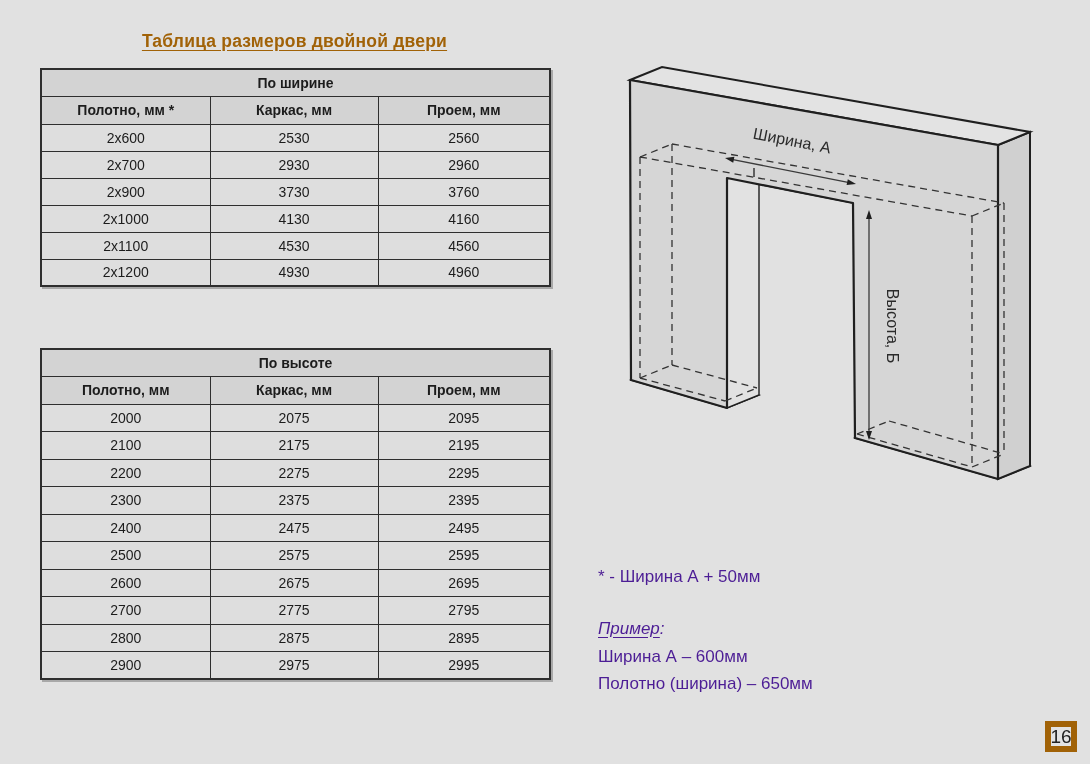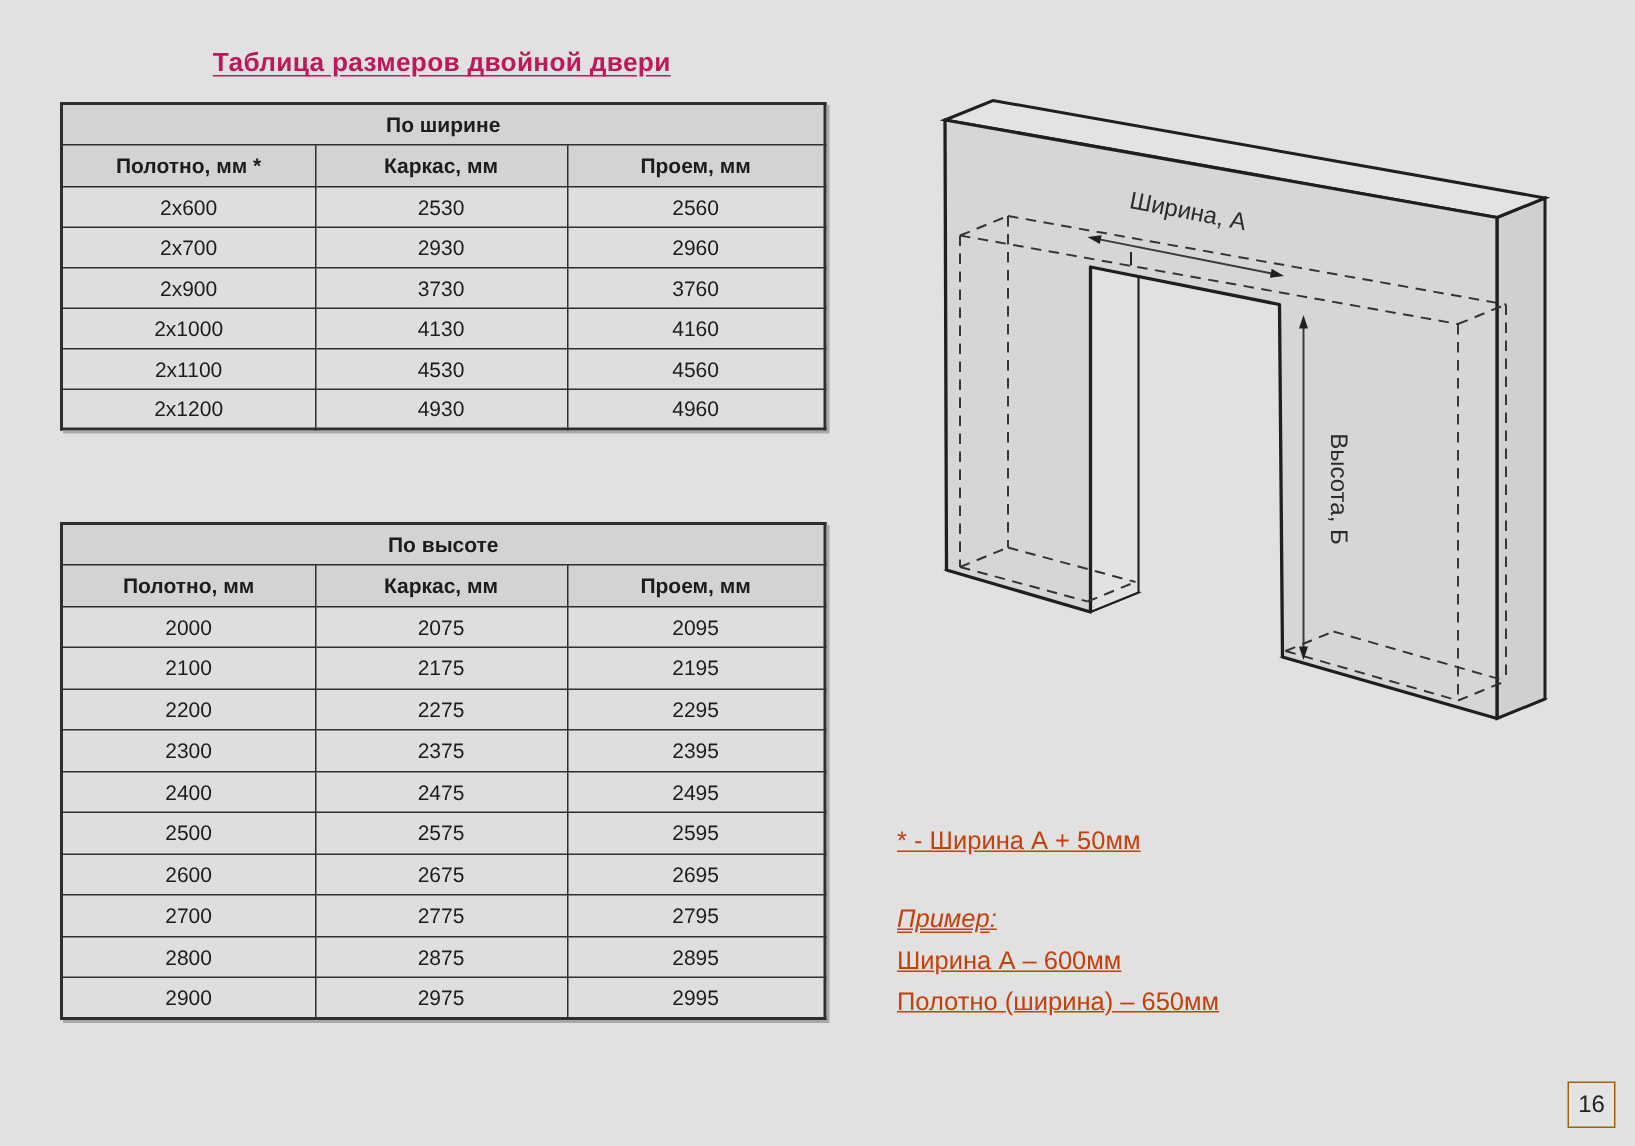--- a/index.html
+++ b/index.html
@@ -14,21 +14,21 @@
   .page { position: absolute; inset: 0; }
 
   .doc-title {
     position: absolute;
     left: 40px; top: 31px; width: 509px;
     text-align: center;
     font-size: 17.5px;
     font-weight: bold;
     text-decoration: underline;
     text-underline-offset: 3px;
-    color: #be185d;
+    color: #a16207;
     letter-spacing: 0.2px;
   }
 
   table.size-table {
     position: absolute;
     left: 40px;
     width: 509px;
     border-collapse: collapse;
     table-layout: fixed;
     box-shadow: 2px 2px 0 rgba(122,122,122,0.55);
@@ -54,45 +54,44 @@
   #height-table .col-header-row th { height: 28px; }
   #height-table td { height: 27.5px; }
 
   .diagram-wrap {
     position: absolute;
     left: 610px; top: 50px;
     width: 445px; height: 465px;
   }
   .notes {
     position: absolute;
-    left: 598px; top: 549px;
+    left: 598px; top: 565px;
     font-size: 17px;
     line-height: 23px;
-    color: #c2410c;
-    text-decoration: underline;
+    color: #4c1d95;
   }
   .notes .footnote { margin-bottom: 29px; }
   .notes .example-title {
     font-style: italic;
     text-decoration: underline;
     text-underline-offset: 3px;
   }
   .notes .example-colon { font-style: italic; text-decoration: none; }
   .notes .example-line { margin-top: 4.5px; }
 
   .page-number-box {
     position: absolute;
     left: 1045px; top: 721px;
     width: 32px; height: 31px;
-    border: 1px solid #a16207;
+    border: 6px solid #a16207;
     background: #e3e3e3;
     display: flex;
     align-items: center;
     justify-content: center;
-    font-size: 16px;
+    font-size: 19px;
     color: #222;
   }
 </style>
 </head>
 <body>
 
 <div class="page">
 
   <div class="doc-title">Таблица размеров двойной двери</div>
 

